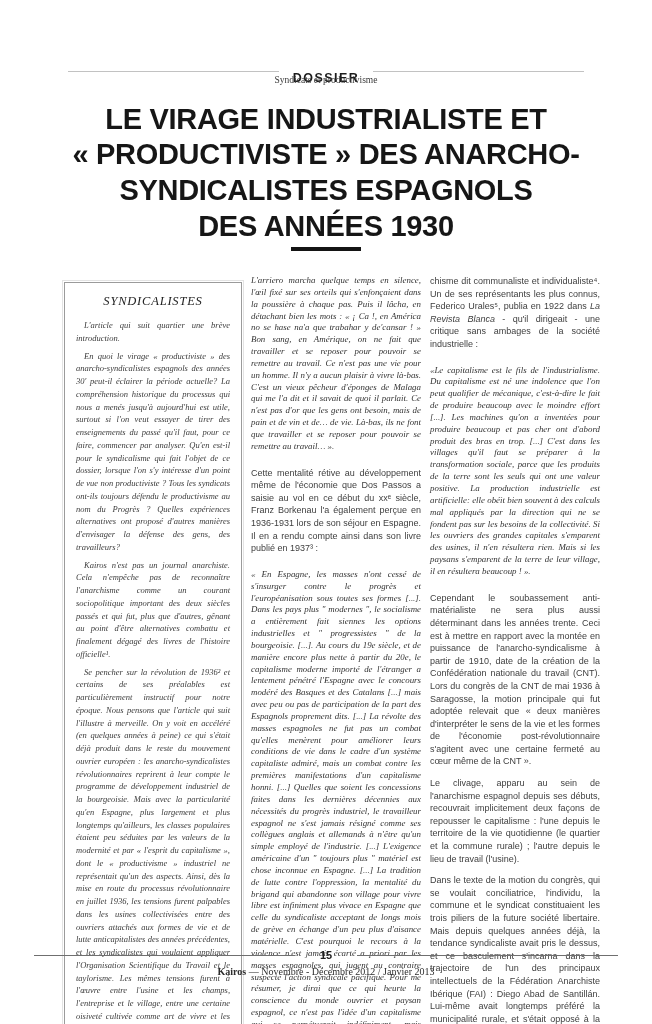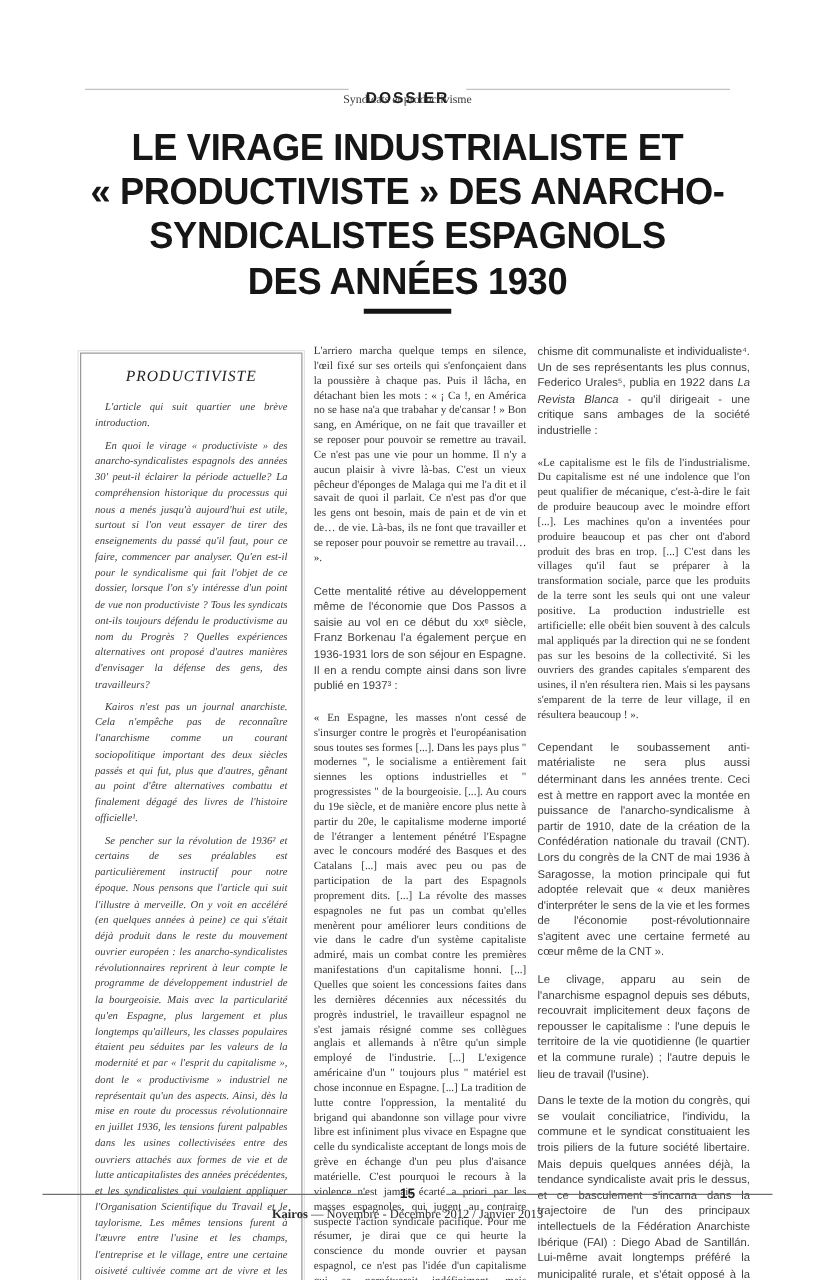--- a/index.html
+++ b/index.html
@@ -84,20 +84,21 @@
   }
   .p-intro {
     font-size: 8.5px;
     line-height: 1.5;
     text-align: justify;
     text-indent: 8px;
     margin-bottom: 5px;
   }
   .p-quote {
     font-family: "Liberation Serif", serif;
+    font-style: italic;
     font-size: 8.9px;
     line-height: 1.33;
     text-align: justify;
     color: #333;
     margin-bottom: 9px;
   }
   .p-sans {
     font-family: "Liberation Sans", sans-serif;
     font-size: 9px;
     line-height: 1.4;
@@ -143,21 +144,21 @@
 
   <h1 class="title">LE VIRAGE INDUSTRIALISTE ET
 « PRODUCTIVISTE » DES ANARCHO-
 SYNDICALISTES ESPAGNOLS
 DES ANNÉES 1930</h1>
   <div class="title-divider"></div>
 
   <div class="columns">
 
     <div class="intro-box">
-      <div class="intro-heading">PRODUCTIVISTE</div>
+      <div class="intro-heading">SYNDICALISTES</div>
       <p class="p-intro">L'article qui suit quartier une brève introduction.</p>
       <p class="p-intro">En quoi le virage « productiviste » des anarcho-syndicalistes espagnols des années 30' peut-il éclairer la période actuelle? La compréhension historique du processus qui nous a menés jusqu'à aujourd'hui est utile, surtout si l'on veut essayer de tirer des enseignements du passé qu'il faut, pour ce faire, commencer par analyser. Qu'en est-il pour le syndicalisme qui fait l'objet de ce dossier, lorsque l'on s'y intéresse d'un point de vue non productiviste ? Tous les syndicats ont-ils toujours défendu le productivisme au nom du Progrès ? Quelles expériences alternatives ont proposé d'autres manières d'envisager la défense des gens, des travailleurs?</p>
       <p class="p-intro">Kairos n'est pas un journal anarchiste. Cela n'empêche pas de reconnaître l'anarchisme comme un courant sociopolitique important des deux siècles passés et qui fut, plus que d'autres, gênant au point d'être alternatives combattu et finalement dégagé des livres de l'histoire officielle¹.</p>
       <p class="p-intro">Se pencher sur la révolution de 1936² et certains de ses préalables est particulièrement instructif pour notre époque. Nous pensons que l'article qui suit l'illustre à merveille. On y voit en accéléré (en quelques années à peine) ce qui s'était déjà produit dans le reste du mouvement ouvrier européen : les anarcho-syndicalistes révolutionnaires reprirent à leur compte le programme de développement industriel de la bourgeoisie. Mais avec la particularité qu'en Espagne, plus largement et plus longtemps qu'ailleurs, les classes populaires étaient peu séduites par les valeurs de la modernité et par « l'esprit du capitalisme », dont le « productivisme » industriel ne représentait qu'un des aspects. Ainsi, dès la mise en route du processus révolutionnaire en juillet 1936, les tensions furent palpables dans les usines collectivisées entre des ouvriers attachés aux formes de vie et de lutte anticapitalistes des années précédentes, et les syndicalistes qui voulaient appliquer l'Organisation Scientifique du Travail et le taylorisme. Les mêmes tensions furent à l'œuvre entre l'usine et les champs, l'entreprise et le village, entre une certaine oisiveté cultivée comme art de vivre et les cadences mécaniques au service des lendemains révolutionnaires qui chantent. La terrible pression exercée par la guerre, combinée à la propagande « productiviste », tenta de couper court à ces tensions en promettant la victoire sur le fascisme, et un futur radieux conquis par le travail pour la machine industrielle.</p>
 
     </div>
 
     <div class="col">
       <p class="p-quote" style="margin-top:4px">L'arriero marcha quelque temps en silence, l'œil fixé sur ses orteils qui s'enfonçaient dans la poussière à chaque pas. Puis il lâcha, en détachant bien les mots : « ¡ Ca !, en América no se hase na'a que trabahar y de'cansar ! » Bon sang, en Amérique, on ne fait que travailler et se reposer pour pouvoir se remettre au travail. Ce n'est pas une vie pour un homme. Il n'y a aucun plaisir à vivre là-bas. C'est un vieux pêcheur d'éponges de Malaga qui me l'a dit et il savait de quoi il parlait. Ce n'est pas d'or que les gens ont besoin, mais de pain et de vin et de… de vie. Là-bas, ils ne font que travailler et se reposer pour pouvoir se remettre au travail… ».</p>
       <p class="p-sans gap-lg">Cette mentalité rétive au développement même de l'économie que Dos Passos a saisie au vol en ce début du xxᵉ siècle, Franz Borkenau l'a également perçue en 1936-1931 lors de son séjour en Espagne. Il en a rendu compte ainsi dans son livre publié en 1937³ :</p>

